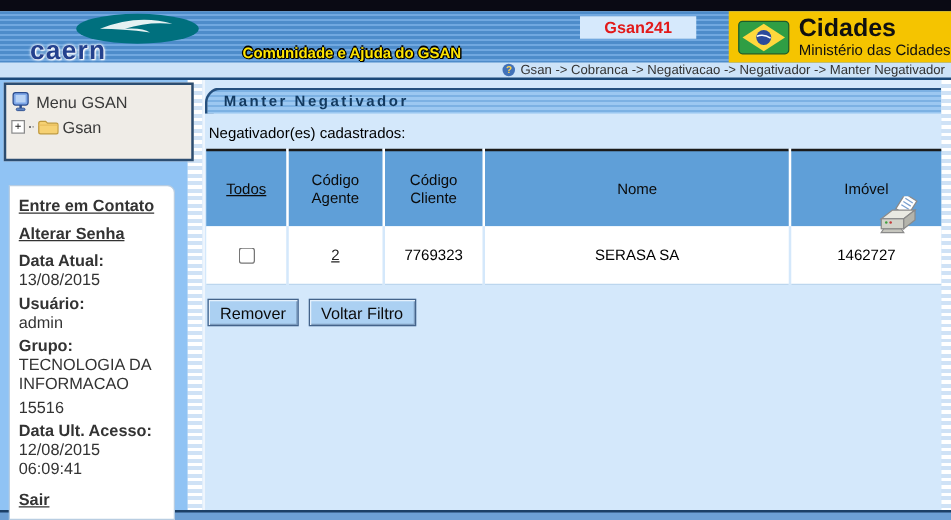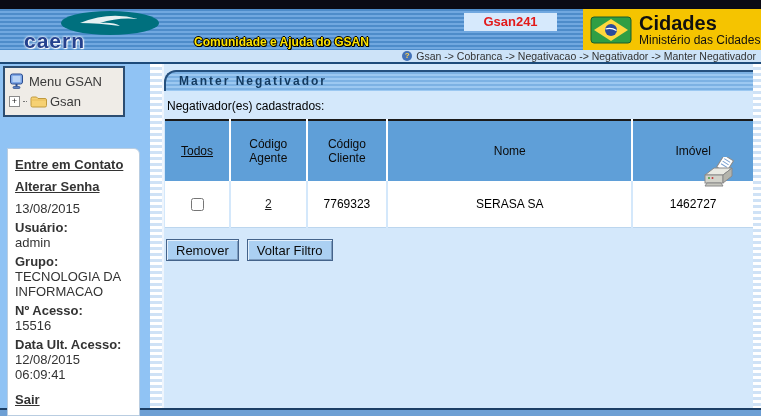--- a/index.html
+++ b/index.html
@@ -31,21 +31,21 @@
   .breadcrumb-text { font-size:10.5px; color:#333; }
   .nav-line { height:2px; background:#1c4a7a; }
 
   
   .body-area { display:flex; height:344px; }
   .sidebar { width:150px; background:#90c3f4; position:relative; }
   .divider-col, .edge-col { width:12px;
     background:repeating-linear-gradient(180deg,#ffffff 0 3px,#cfe2f6 3px 6px); }
   .edge-col { width:8px; margin-left:auto; }
 
-  .menu-box { margin:2px 5px 0 3px; width:122px; background:#efece7; border:2px solid #2c4d71; padding:3px 4px 4px 4px; }
+  .menu-box { margin:2px 5px 0 3px; width:152px; background:#efece7; border:2px solid #2c4d71; padding:3px 4px 16px 4px; }
   .menu-row { display:flex; align-items:center; gap:5px; height:21px; font-size:13px; color:#3a3a3a; }
   .tree-row { display:flex; align-items:center; gap:3px; height:19px; font-size:13px; color:#3a3a3a; }
   .plus-box { width:11px; height:11px; background:#fff; border:1px solid #8a8a8a; font-size:9px;
     line-height:9px; text-align:center; color:#222; }
   .tree-dots { width:4px; border-top:1px dotted #777; }
 
   .info-box { position:absolute; left:7px; top:84px; width:133px; min-height:232px; background:#ffffff;
     border:1px solid #b9cde1; border-radius:0 6px 0 0; padding:8px 6px 8px 7px; font-size:13px; color:#333; }
   .info-link { display:block; font-weight:bold; color:#333; text-decoration:underline; margin-bottom:7px; }
   .info-label { font-weight:bold; margin-top:3px; }
@@ -141,29 +141,29 @@
             <path d="M1 5 h15" stroke="#e8bd5d" stroke-width="1"></path>
           </svg>
           <span>Gsan</span>
         </div>
       </div>
 
       <div class="info-box">
         <a href="#" class="info-link">Entre em Contato</a>
         <a href="#" class="info-link">Alterar Senha</a>
 
+        <div class="info-label">Data Atual:</div>
         <div class="info-value">13/08/2015</div>
 
         <div class="info-label">Usuário:</div>
         <div class="info-value">admin</div>
 
         <div class="info-label">Grupo:</div>
         <div class="info-value">TECNOLOGIA DA INFORMACAO</div>
 
-        <div class="info-label">Nº Acesso:</div>
         <div class="info-value">15516</div>
 
         <div class="info-label">Data Ult. Acesso:</div>
         <div class="info-value">12/08/2015 06:09:41</div>
 
         <a href="#" class="info-link sair-link">Sair</a>
       </div>
     </div>
 
     <div class="divider-col"></div>

